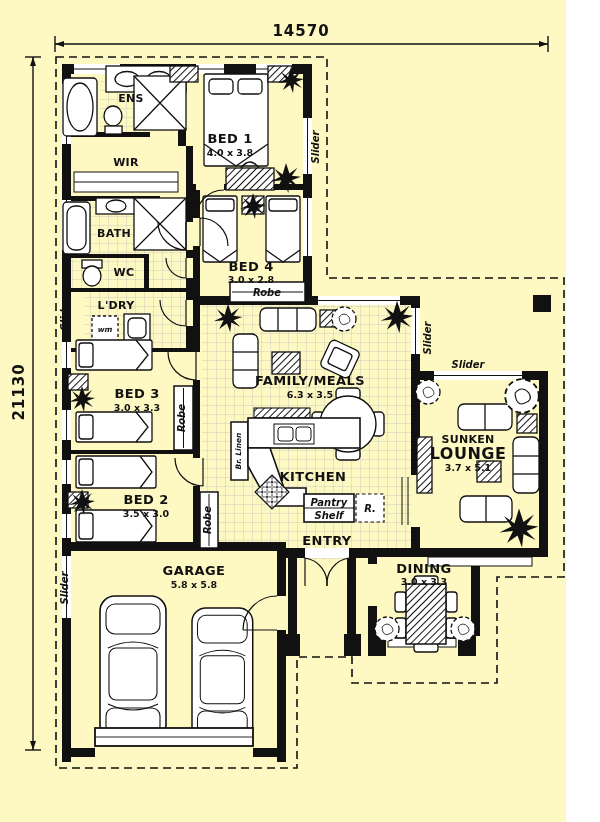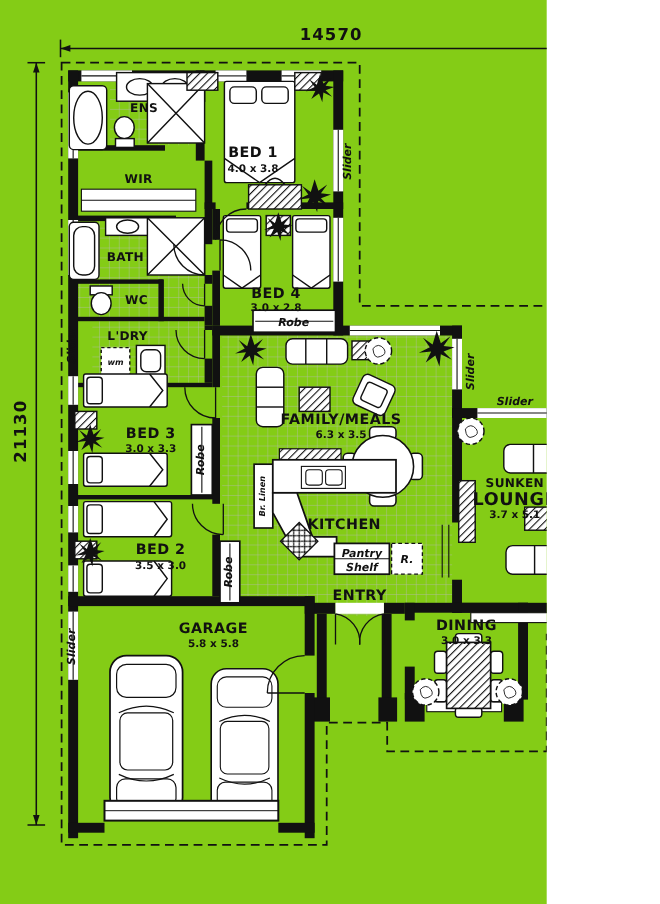--- a/index.html
+++ b/index.html
@@ -1,16 +1,16 @@
 <!DOCTYPE html>
 <html><head>
 <meta charset="utf-8">
 <style>
   html,body{margin:0;padding:0;background:#fff;}
-  .canvas{position:relative;width:497px;height:822px;background:#84cc16;overflow:hidden;}
+  .canvas{position:relative;width:566px;height:822px;background:#fef9c3;overflow:hidden;}
   svg{display:block;}
   text{fill:#111;font-family:"DejaVu Sans",sans-serif;}
   .room{font-size:13px;font-weight:700;letter-spacing:.4px;}
   .room-sm{font-size:11px;font-weight:700;letter-spacing:.3px;}
   .big{font-size:16px;font-weight:700;letter-spacing:.5px;}
   .size{font-size:9.5px;font-weight:700;}
   .script{font-size:10px;font-weight:700;font-style:italic;}
   .tiny{font-size:7.5px;font-weight:700;font-style:italic;}
   .dim{font-size:15px;font-weight:700;letter-spacing:1px;}
 </style>

